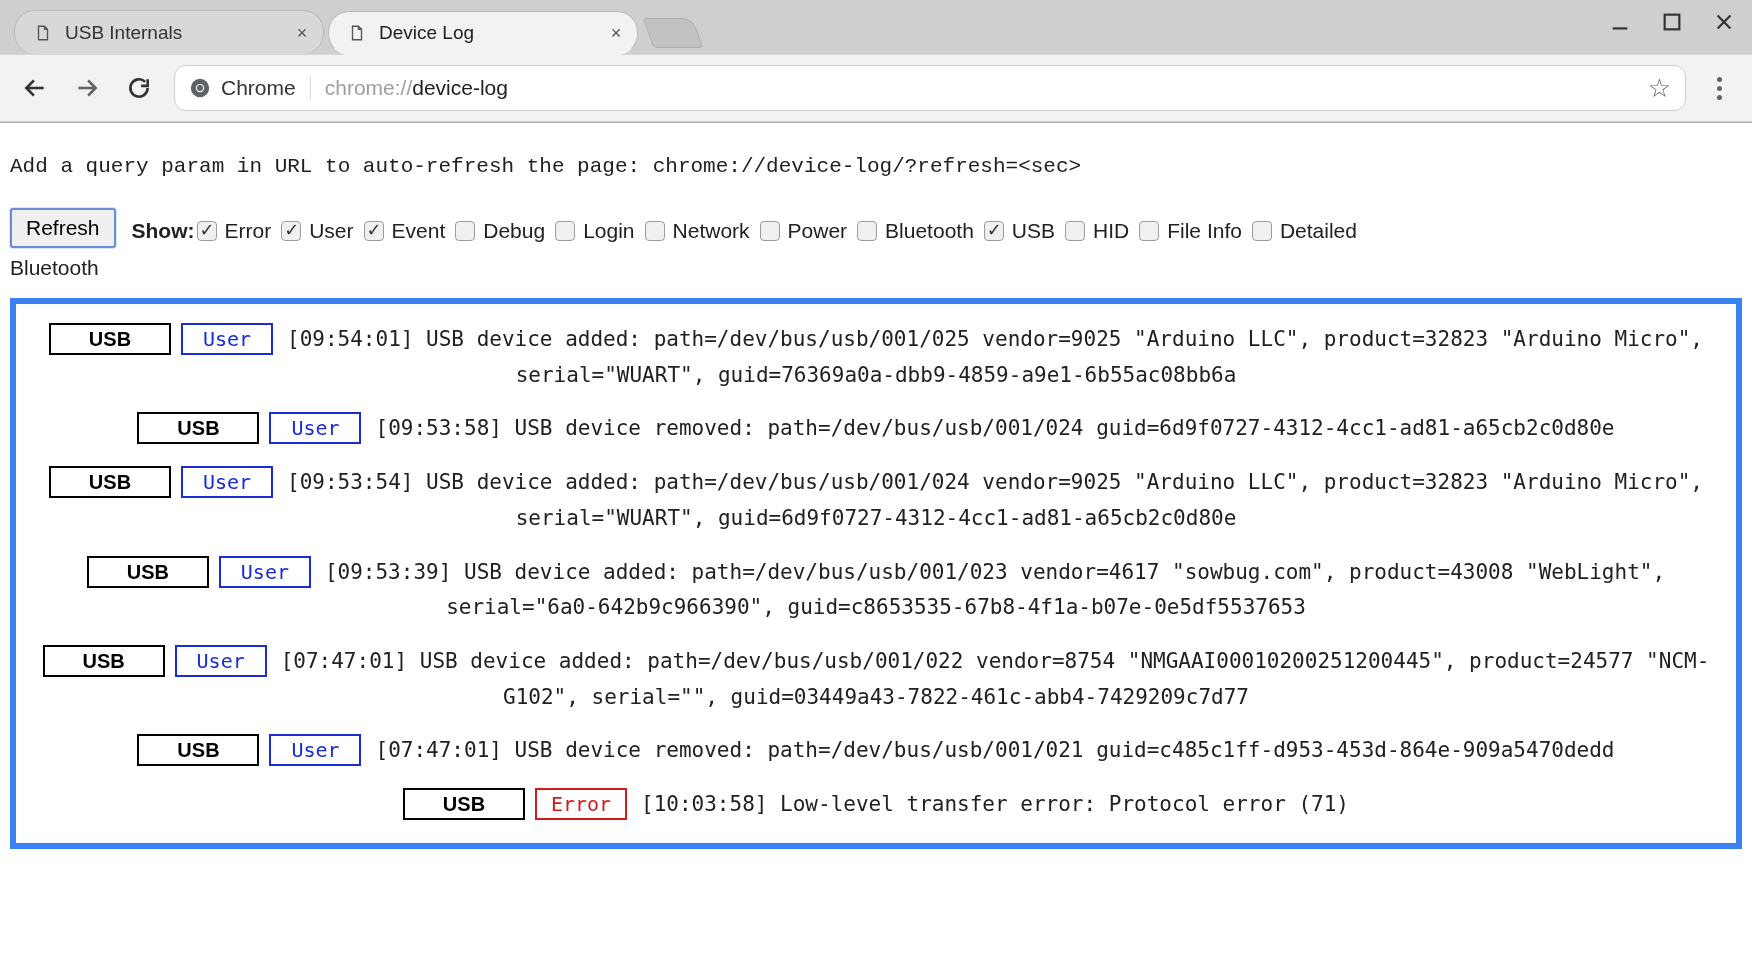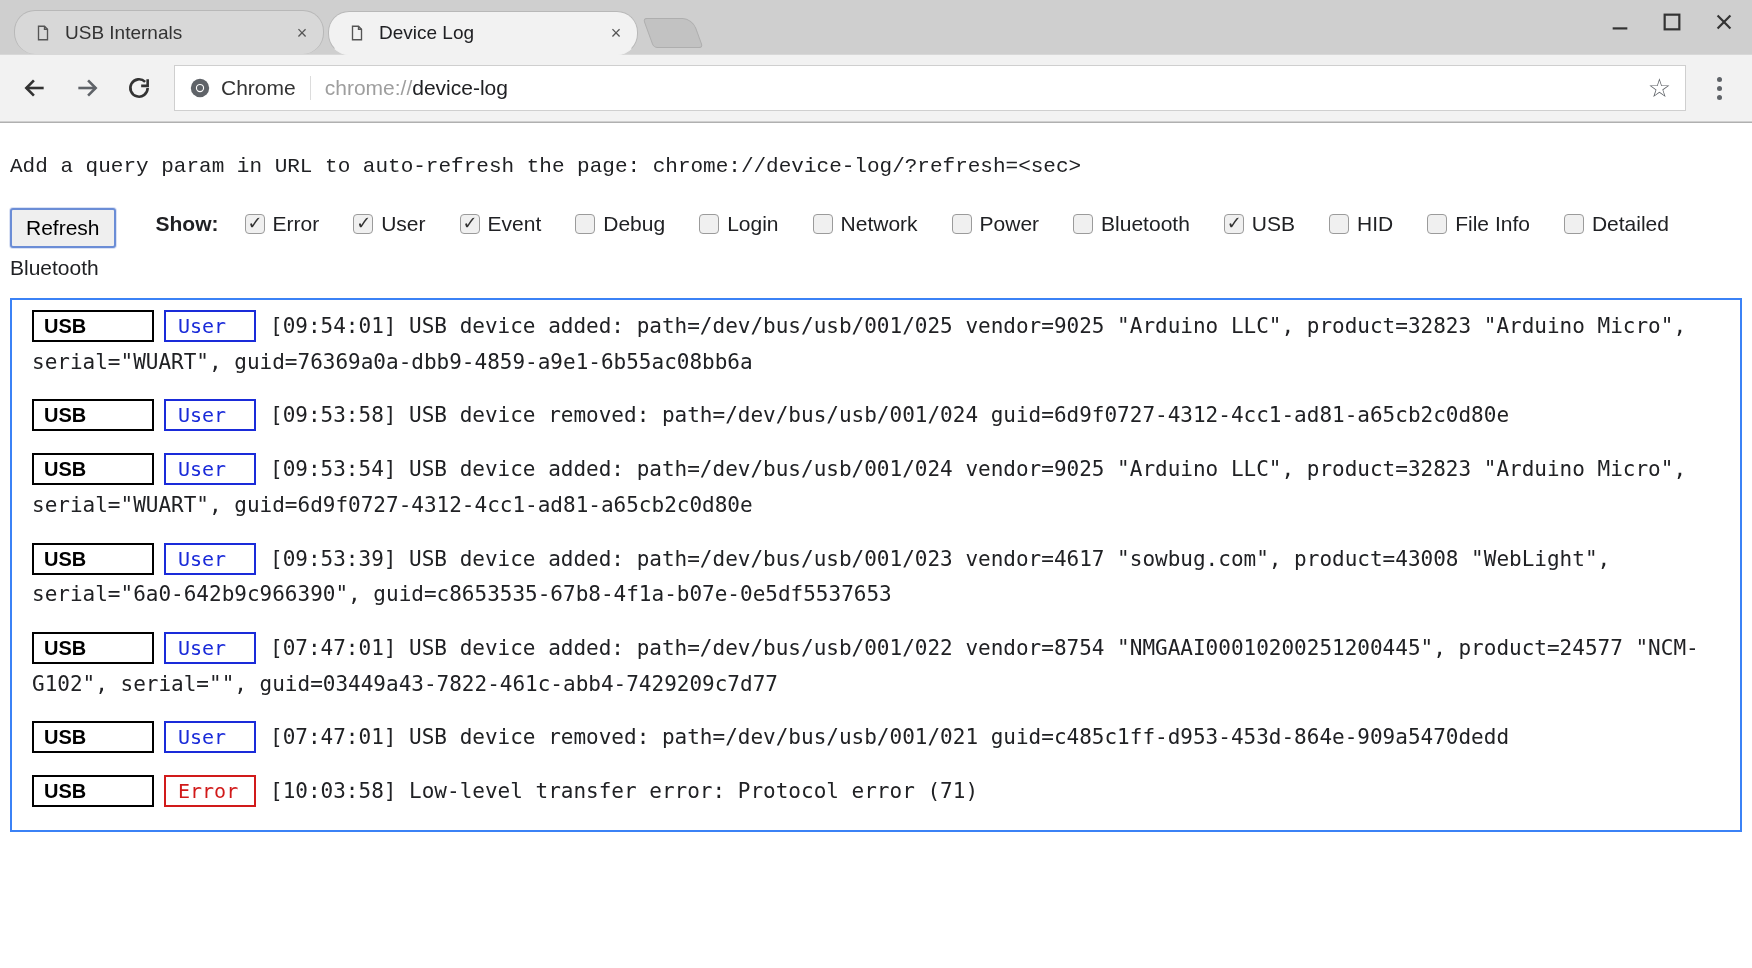--- a/index.html
+++ b/index.html
@@ -113,21 +113,21 @@
       color: #5f6368;
     }
     .nav-btn.enabled { color: #333; }
     .nav-btn svg { width: 26px; height: 26px; }
 
     .omnibox {
       flex: 1;
       height: 46px;
       background: #ffffff;
       border: 1px solid #cfcfcf;
-      border-radius: 0;
+      border-radius: 12px;
       display: flex;
       align-items: center;
       padding: 0 14px;
       gap: 14px;
       font-size: 21px;
     }
     .omnibox .chrome-badge {
       display: flex; align-items: center; gap: 10px;
       padding-right: 14px;
       border-right: 1px solid #dcdcdc;
@@ -156,22 +156,22 @@
     .page {
       padding: 18px 10px 24px 10px;
       font-size: 21px;
       line-height: 1.55;
     }
     .hint { margin: 10px 0 24px 0; color: #202124; font-family: Liberation Mono, monospace; }
 
     .controls-row {
       display: flex;
       flex-wrap: wrap;
-      align-items: flex-start;
-      gap: 8px 26px;
+      align-items: flex-end;
+      gap: 8px 2px;
       margin-bottom: 4px;
     }
     .refresh-btn {
       font-size: 21px;
       padding: 6px 14px;
       background: #efefef;
       border: 2px solid #6b8dd6;
       border-radius: 3px;
       box-shadow: 0 0 0 1px rgba(107,141,214,0.25);
     }
@@ -194,25 +194,26 @@
     .cb input[type=checkbox]:checked::after {
       content: "✓";
       position: absolute;
       top: -3px; left: 2px;
       font-size: 18px;
       color: #333;
     }
     .timestamps-line { margin-top: 2px; margin-bottom: 14px; }
 
     .logbox {
-      border: 2px solid #3b82f6;
-      padding: 9px 20px 20px 20px;
+      border: 6px solid #3b82f6;
+      padding: 18px 20px 20px 20px;
       font-family: "Menlo", "Consolas", "DejaVu Sans Mono", monospace;
       font-size: 21px;
       line-height: 1.7;
+      text-align: center;
     }
     .entry { margin-bottom: 18px; }
     .entry:last-child { margin-bottom: 0; }
     .badge {
       display: inline-block;
       border: 2px solid #000;
       min-width: 122px;
       padding: 0 10px;
       font-family: -apple-system, BlinkMacSystemFont, "Segoe UI", Arial, sans-serif;
       font-weight: 700;

